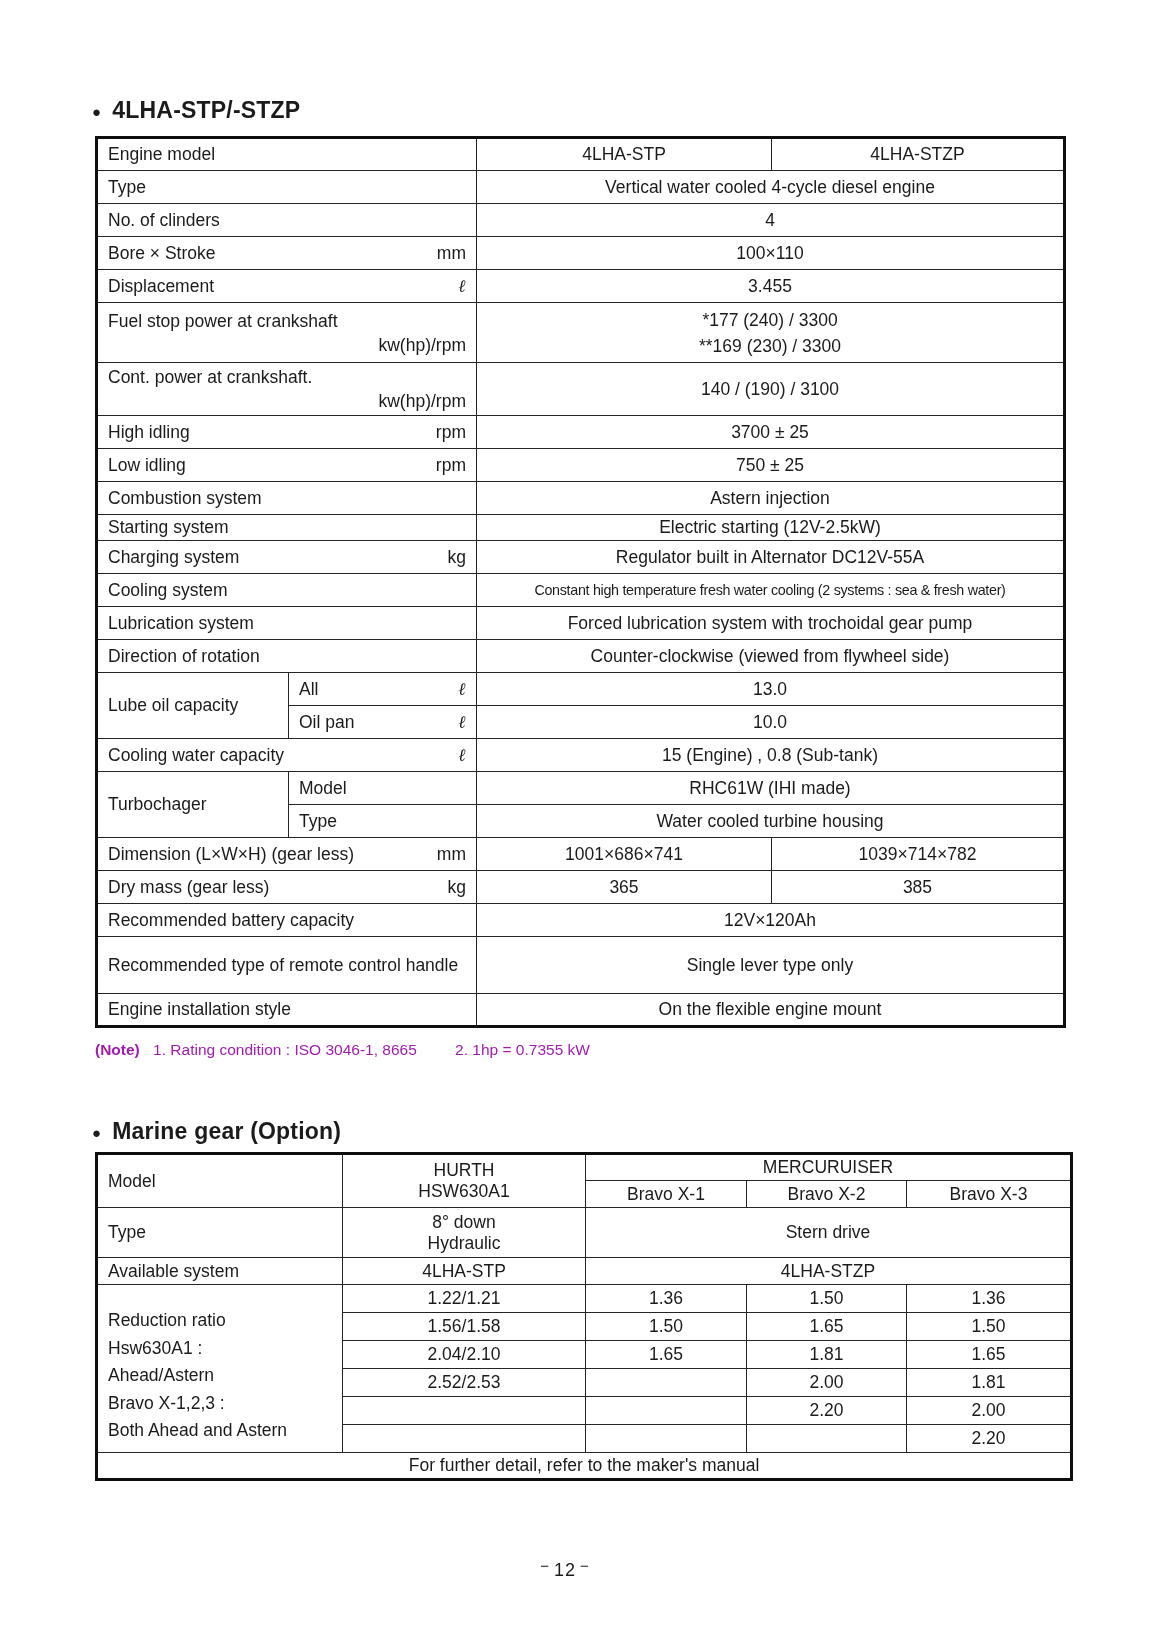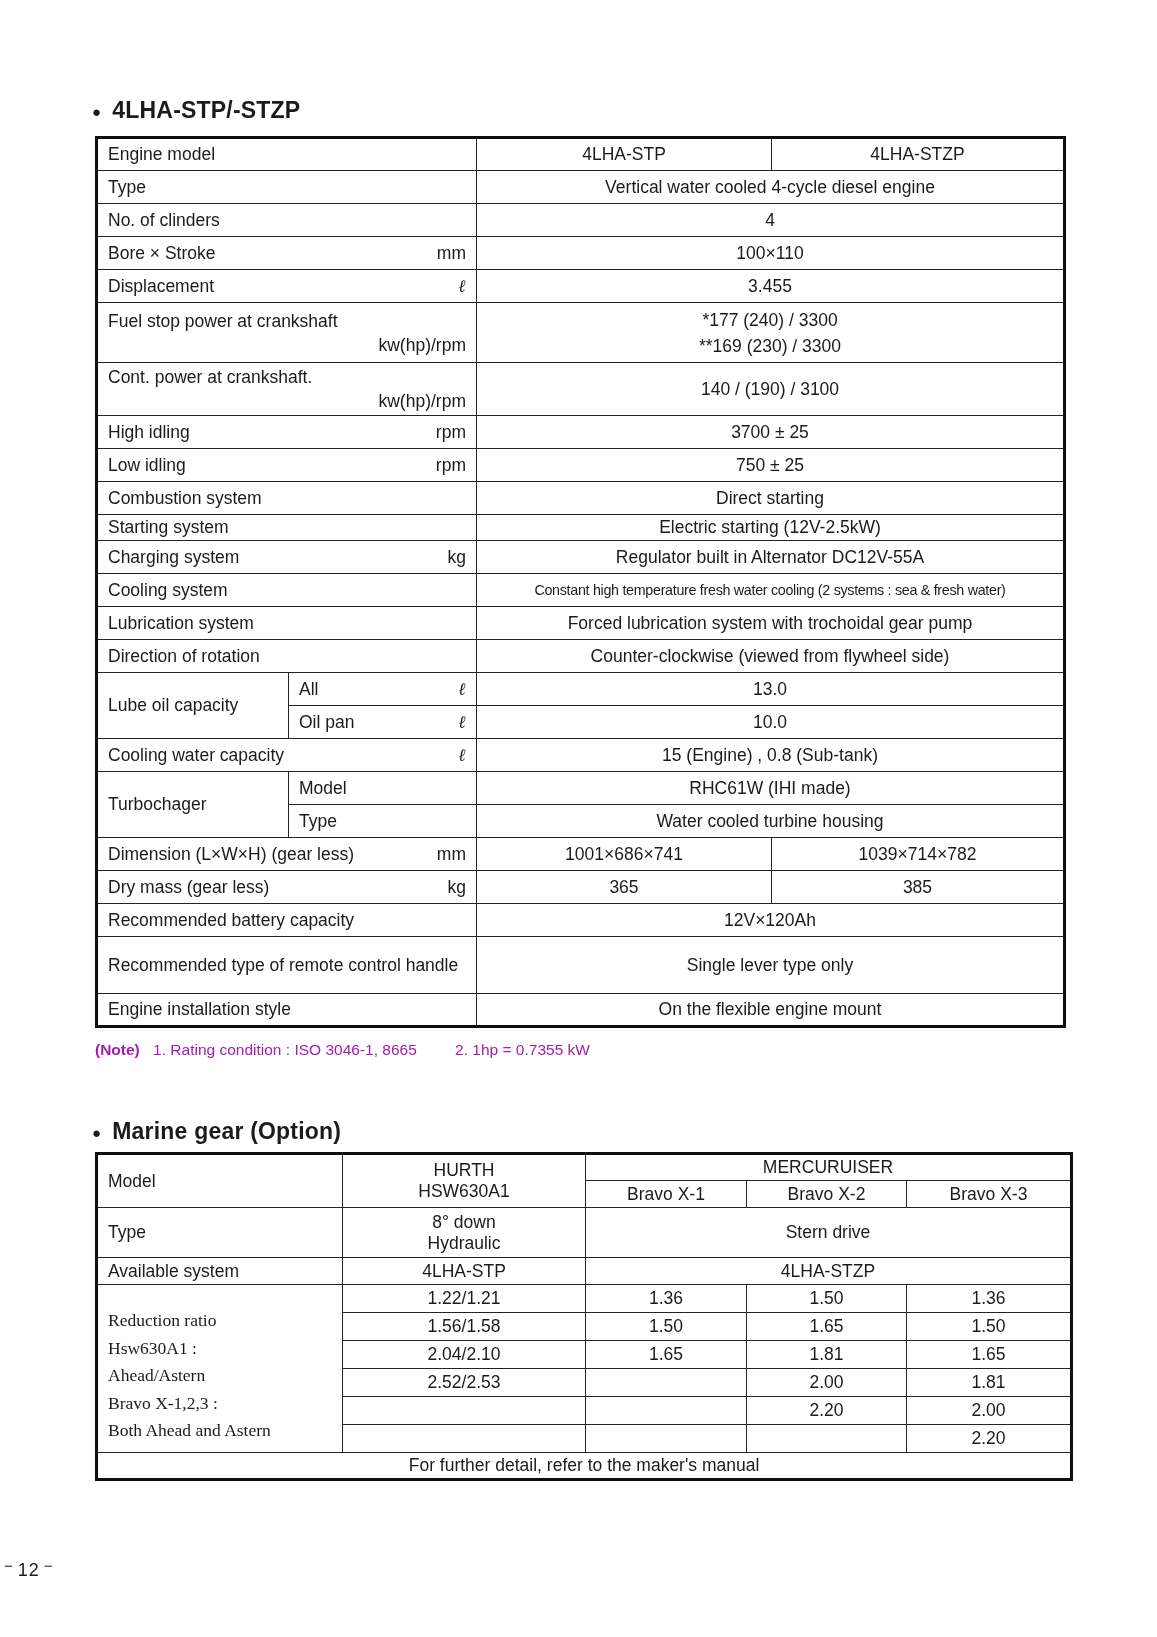--- a/index.html
+++ b/index.html
@@ -21,31 +21,31 @@
   .val{text-align:center;padding:2px 6px;}
   .lu{display:flex;justify-content:space-between;align-items:baseline;}
   .unit{text-align:right;white-space:nowrap;}
   .ell{font-family:"DejaVu Serif",serif;font-style:italic;font-weight:bold;}
   .unit-line{text-align:right;line-height:24px;}
   .lbl-line{line-height:24px;}
   .two-line div{line-height:26px;}
   .small-val{font-size:14.3px;letter-spacing:-0.3px;white-space:nowrap;}
   .remote-label{line-height:34px;}
   .red-label div{line-height:27.5px;}
-  .red-label{padding-top:17px;font-family:Liberation Serif, serif;}
+  .red-label{padding-top:17px;}
   #note{
     position:absolute;left:95px;top:1038px;width:980px;
     font-size:15.5px;line-height:23px;color:#a21caf;
   }
   #note .note-tag{font-weight:bold;margin-right:9px;}
   #note .ind1{padding-left:57px;}
   #note .ind2{padding-left:76px;}
   #note .gap{margin-left:34px;}
   #pageno{
-    position:absolute;left:0;top:1560px;width:1130px;
+    position:absolute;left:0;top:1560px;width:1130px;text-align:center;
     font-size:18px;letter-spacing:1px;
   }
   #pageno .pgdash{position:relative;top:-5px;font-size:15px;margin:0 4px;}
 </style>
 </head>
 <body>
 
 <div class="sec-title" style="top:97px">
   <span class="bullet">●</span>
   <span>4LHA-STP/-STZP</span>
@@ -120,21 +120,21 @@
     <td class="lbl" colspan="2">
       <div class="lu">
         <span>Low idling</span>
         <span class="unit">rpm</span>
       </div>
     </td>
     <td class="val" colspan="2">750 ± 25</td>
   </tr>
   <tr style="height:33px">
     <td class="lbl" colspan="2">Combustion system</td>
-    <td class="val" colspan="2">Direct  starting</td>
+    <td class="val" colspan="2">Astern  injection</td>
   </tr>
   <tr style="height:24px">
     <td class="lbl" colspan="2">Starting system</td>
     <td class="val" colspan="2">Electric starting (12V-2.5kW)</td>
   </tr>
   <tr style="height:33px">
     <td class="lbl" colspan="2">
       <div class="lu">
         <span>Charging system</span>
         <span class="unit">kg</span>

